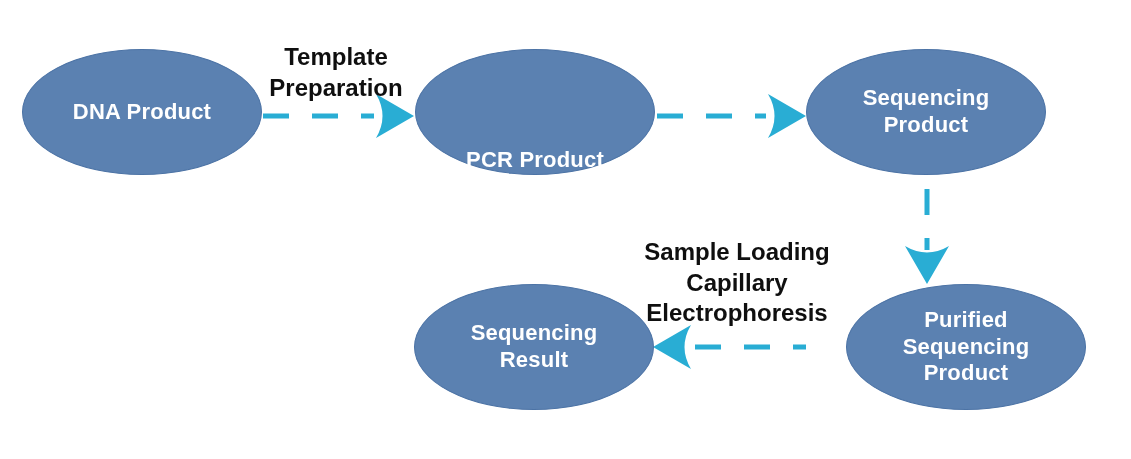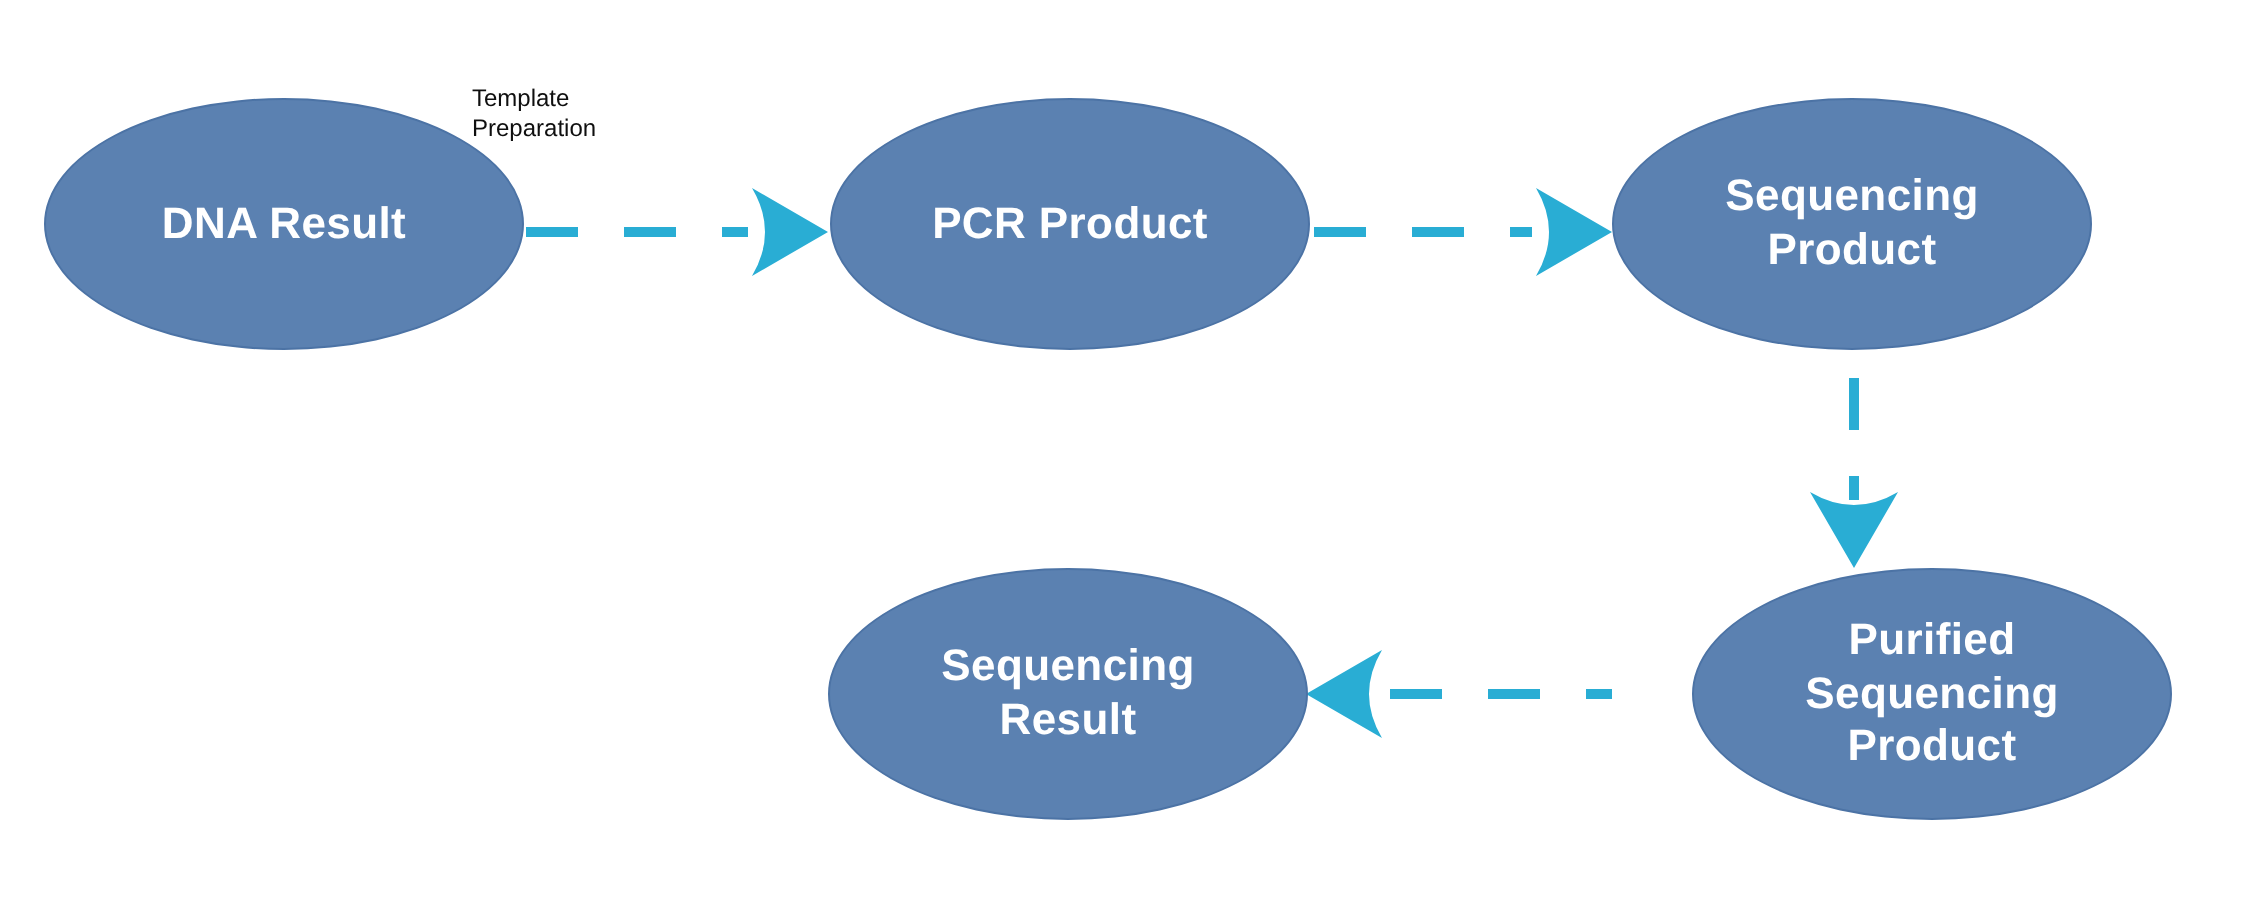--- a/index.html
+++ b/index.html
@@ -51,23 +51,24 @@
     font-size:22px;
     font-weight:bold;
     line-height:1.22;
     text-align:center;
     white-space:pre-line;
     letter-spacing:0.2px;
   }
   .edge-label{
     position:absolute;
     color:var(--label-text);
-    font-size:12px;
-    font-weight:normal;
+    font-size:24px;
+    font-weight:bold;
     line-height:1.28;
+    text-align:center;
     white-space:pre-line;
   }
 </style>
 </head>
 <body>
 
 <div class="canvas">
 
   <svg class="arrows" viewBox="0 0 1131 459" xmlns="http://www.w3.org/2000/svg">
 
@@ -78,24 +79,24 @@
     <path class="arrow-head" d="M806,116 L768,94 Q781,116 768,138 Z"></path>
 
     <line class="arrow-line" x1="927" y1="189" x2="927" y2="250"></line>
     <path class="arrow-head" d="M927,284 L905,246 Q927,259 949,246 Z"></path>
 
     <line class="arrow-line" x1="695" y1="347" x2="806" y2="347"></line>
     <path class="arrow-head" d="M653,347 L691,325 Q678,347 691,369 Z"></path>
   </svg>
 
   <div class="node" style="left:22px;top:49px;">
-    <span class="node-label">DNA Result</span>
+    <span class="node-label">DNA Product</span>
   </div>
 
-  <div class="node" style="left:415px;top:49px;">
+  <div class="node" style="left:415px;top:49px;align-items:flex-end;">
     <span class="node-label">PCR Product</span>
   </div>
 
   <div class="node" style="left:806px;top:49px;">
     <span class="node-label">Sequencing
 Product</span>
   </div>
 
   <div class="node" style="left:846px;top:284px;">
     <span class="node-label">Purified
@@ -105,14 +106,17 @@
 
   <div class="node" style="left:414px;top:284px;">
     <span class="node-label">Sequencing
 Result</span>
   </div>
 
   <div class="edge-label" style="left:236px;top:42px;width:200px;">Template
 Preparation</div>
 
 
+  <div class="edge-label" style="left:612px;top:237px;width:250px;">Sample Loading
+Capillary
+Electrophoresis</div>
 
 </div>
 
 </body></html>

